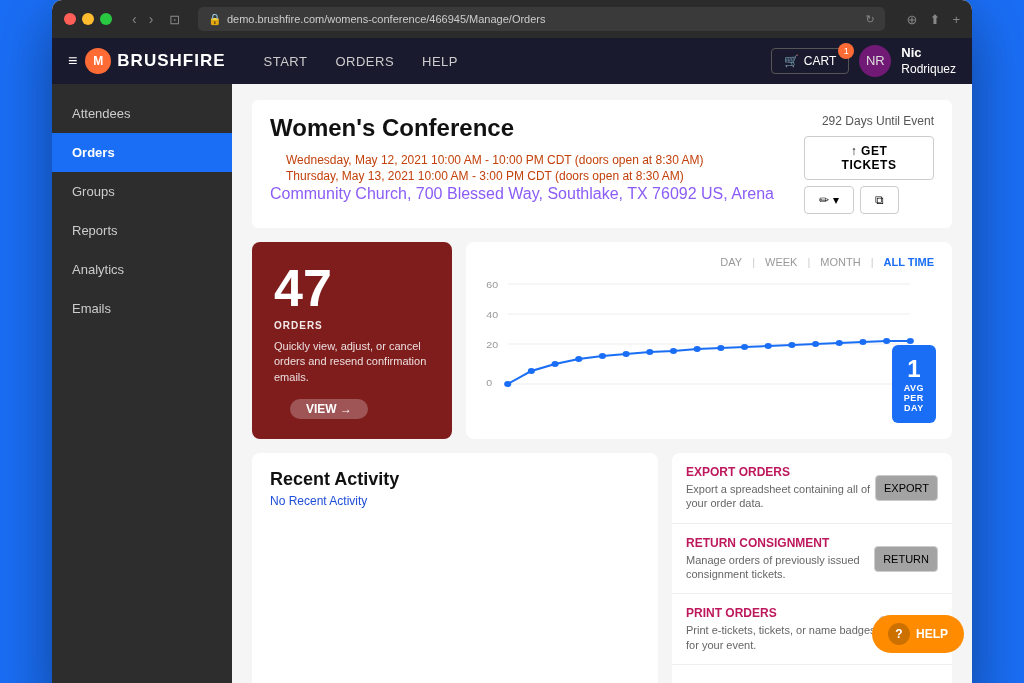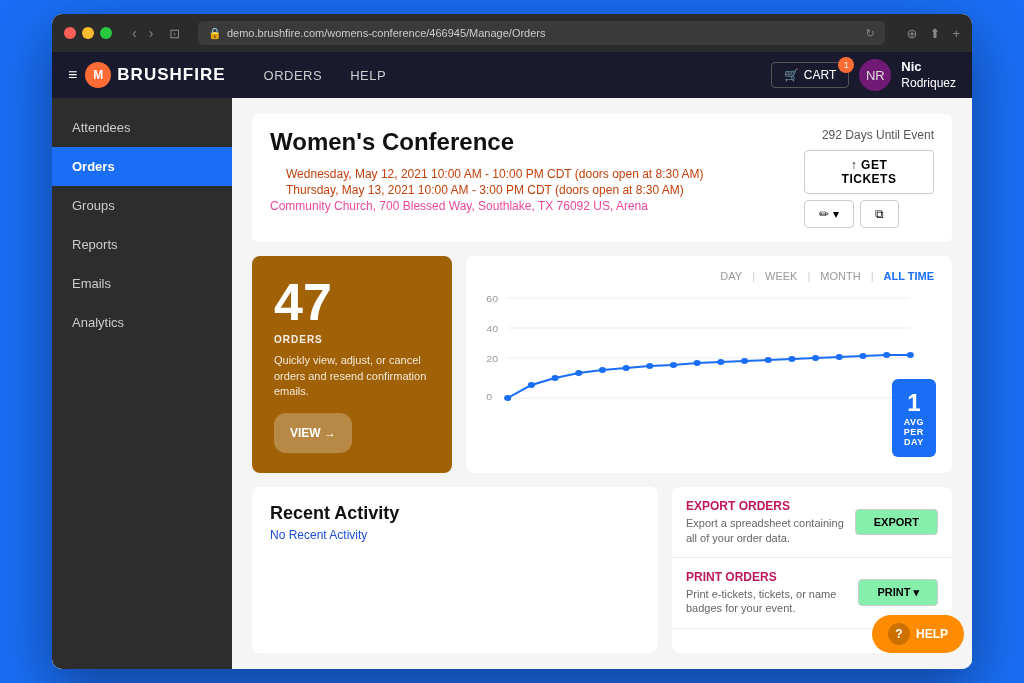--- a/index.html
+++ b/index.html
@@ -172,22 +172,22 @@
       color: #111;
       margin-bottom: 11px;
     }
     .event-date {
       font-size: 12px;
       color: #c2410c;
       margin-bottom: 2px;
       margin-left: 16px;
     }
     .event-location {
-      font-size: 12px;
-      color: #ec4899;
+      font-size: 16px;
+      color: #8b5cf6;
     }
     .event-actions { text-align: right; }
     .days-until {
       font-size: 12px;
       color: #555;
       margin-bottom: 8px;
     }
     .get-tickets-btn {
       background: #fff;
       border: 1px solid #ccc;
@@ -212,21 +212,21 @@
       cursor: pointer;
       display: flex; align-items: center; gap: 4px;
     }
     
     .stats-row {
       display: flex;
       gap: 14px;
       margin-bottom: 14px;
     }
     .stat-card-blue {
-      background: #a16207;
+      background: #7f1d1d;
       border-radius: 8px;
       padding: 20px 22px;
       width: 200px;
       min-width: 200px;
       color: #fff;
     }
     .stat-number {
       font-size: 52px;
       font-weight: 700;
       line-height: 1;
@@ -242,25 +242,26 @@
     .stat-desc {
       font-size: 11px;
       opacity: 0.85;
       line-height: 1.4;
       margin-bottom: 14px;
     }
     .view-btn {
       background: rgba(255,255,255,0.25);
       border: none;
       color: #fff;
-      padding: 13px 16px;
+      padding: 3px 16px;
       border-radius: 12px;
       font-size: 12px;
       font-weight: 600;
       cursor: pointer;
+      margin-left: 16px;
     }
     .chart-card {
       flex: 1;
       background: #fff;
       border-radius: 8px;
       padding: 14px 18px;
       position: relative;
     }
     .chart-tabs {
       display: flex;
@@ -327,26 +328,26 @@
       font-weight: 700;
       color: #be185d;
       margin-bottom: 3px;
     }
     .action-desc {
       font-size: 11px;
       color: #666;
       line-height: 1.3;
     }
     .action-btn {
-      background: #86efac;
+      background: #a3a3a3;
       border: 1px solid #ccc;
       border-radius: 4px;
-      padding: 6px 18px;
+      padding: 6px 8px;
       font-size: 11px;
-      font-weight: 700;
+      font-weight: 400;
       cursor: pointer;
       white-space: nowrap;
     }
     
     .chart-svg { width: 100%; height: 120px; }
     
     .help-float {
       position: fixed;
       bottom: 30px; right: 60px;
       background: #ff8c00;
@@ -394,20 +395,21 @@
     <button class="window-btn">+</button>
   </div>
 
   <div class="navbar">
     <span class="hamburger">≡</span>
     <div class="brand">
       <div class="brand-icon">M</div>
       <span class="brand-text">BRUSHFIRE</span>
     </div>
     <div class="nav-links">
+      <a class="nav-link">START</a>
       <a class="nav-link">ORDERS</a>
       <a class="nav-link">HELP</a>
     </div>
     <div class="nav-actions">
       <button class="cart-btn">
         <span>🛒</span>
         <span>CART</span>
         <div class="cart-badge">1</div>
       </button>
       <div class="user-avatar">
@@ -429,24 +431,24 @@
       <div class="sidebar-item active">
         <span>Orders</span>
       </div>
       <div class="sidebar-item">
         <span>Groups</span>
       </div>
       <div class="sidebar-item">
         <span>Reports</span>
       </div>
       <div class="sidebar-item">
+        <span>Analytics</span>
+      </div>
+      <div class="sidebar-item">
         <span>Emails</span>
-      </div>
-      <div class="sidebar-item">
-        <span>Analytics</span>
       </div>
     </div>
 
     <div class="content">
 
       <div class="event-header">
         <div class="event-info">
           <div class="event-title">Women's Conference</div>
           <div class="event-date">Wednesday, May 12, 2021 10:00 AM - 10:00 PM CDT (doors open at 8:30 AM)</div>
           <div class="event-date">Thursday, May 13, 2021 10:00 AM - 3:00 PM CDT (doors open at 8:30 AM)</div>
@@ -535,20 +537,27 @@
         <div class="right-actions">
           <div class="action-row-item">
             <div class="action-info">
               <div class="action-title">EXPORT ORDERS</div>
               <div class="action-desc">Export a spreadsheet containing all of your order data.</div>
             </div>
             <button class="action-btn">EXPORT</button>
           </div>
           <div class="action-row-item">
             <div class="action-info">
+              <div class="action-title">RETURN CONSIGNMENT</div>
+              <div class="action-desc">Manage orders of previously issued consignment tickets.</div>
+            </div>
+            <button class="action-btn">RETURN</button>
+          </div>
+          <div class="action-row-item">
+            <div class="action-info">
               <div class="action-title">PRINT ORDERS</div>
               <div class="action-desc">Print e-tickets, tickets, or name badges for your event.</div>
             </div>
             <button class="action-btn">PRINT ▾</button>
           </div>
           <div class="action-row-item">
             
             
           </div>
         </div>

